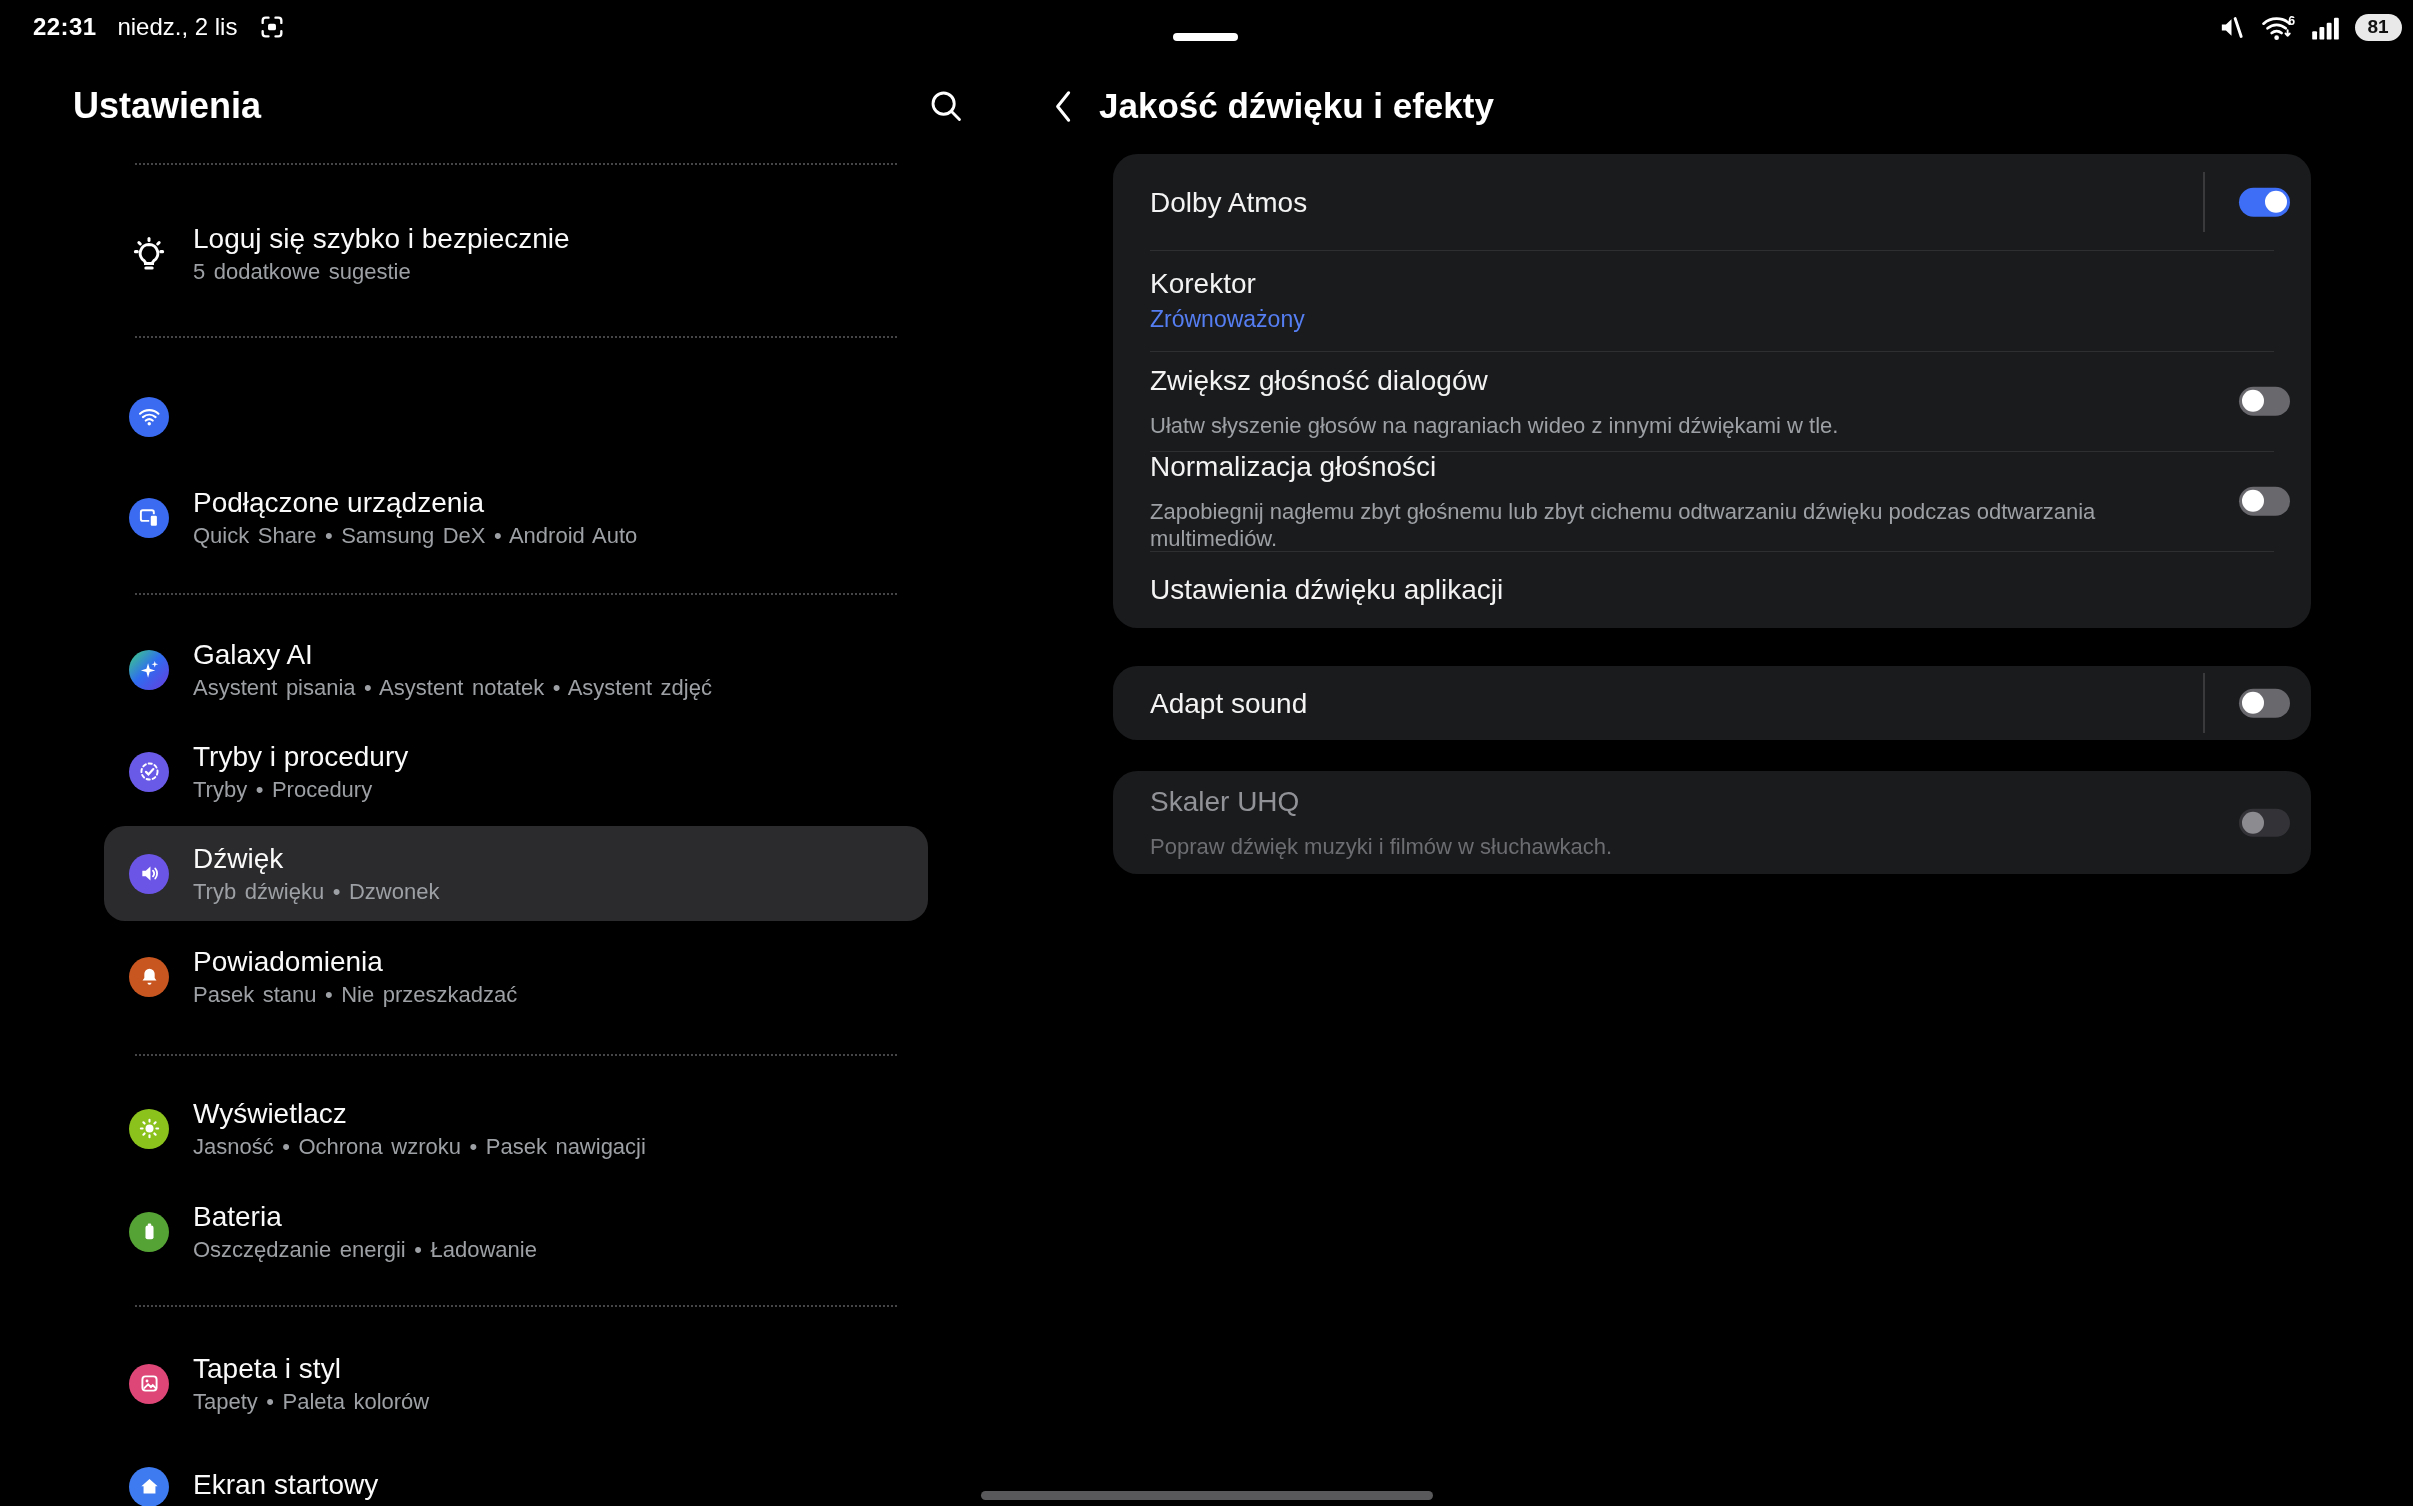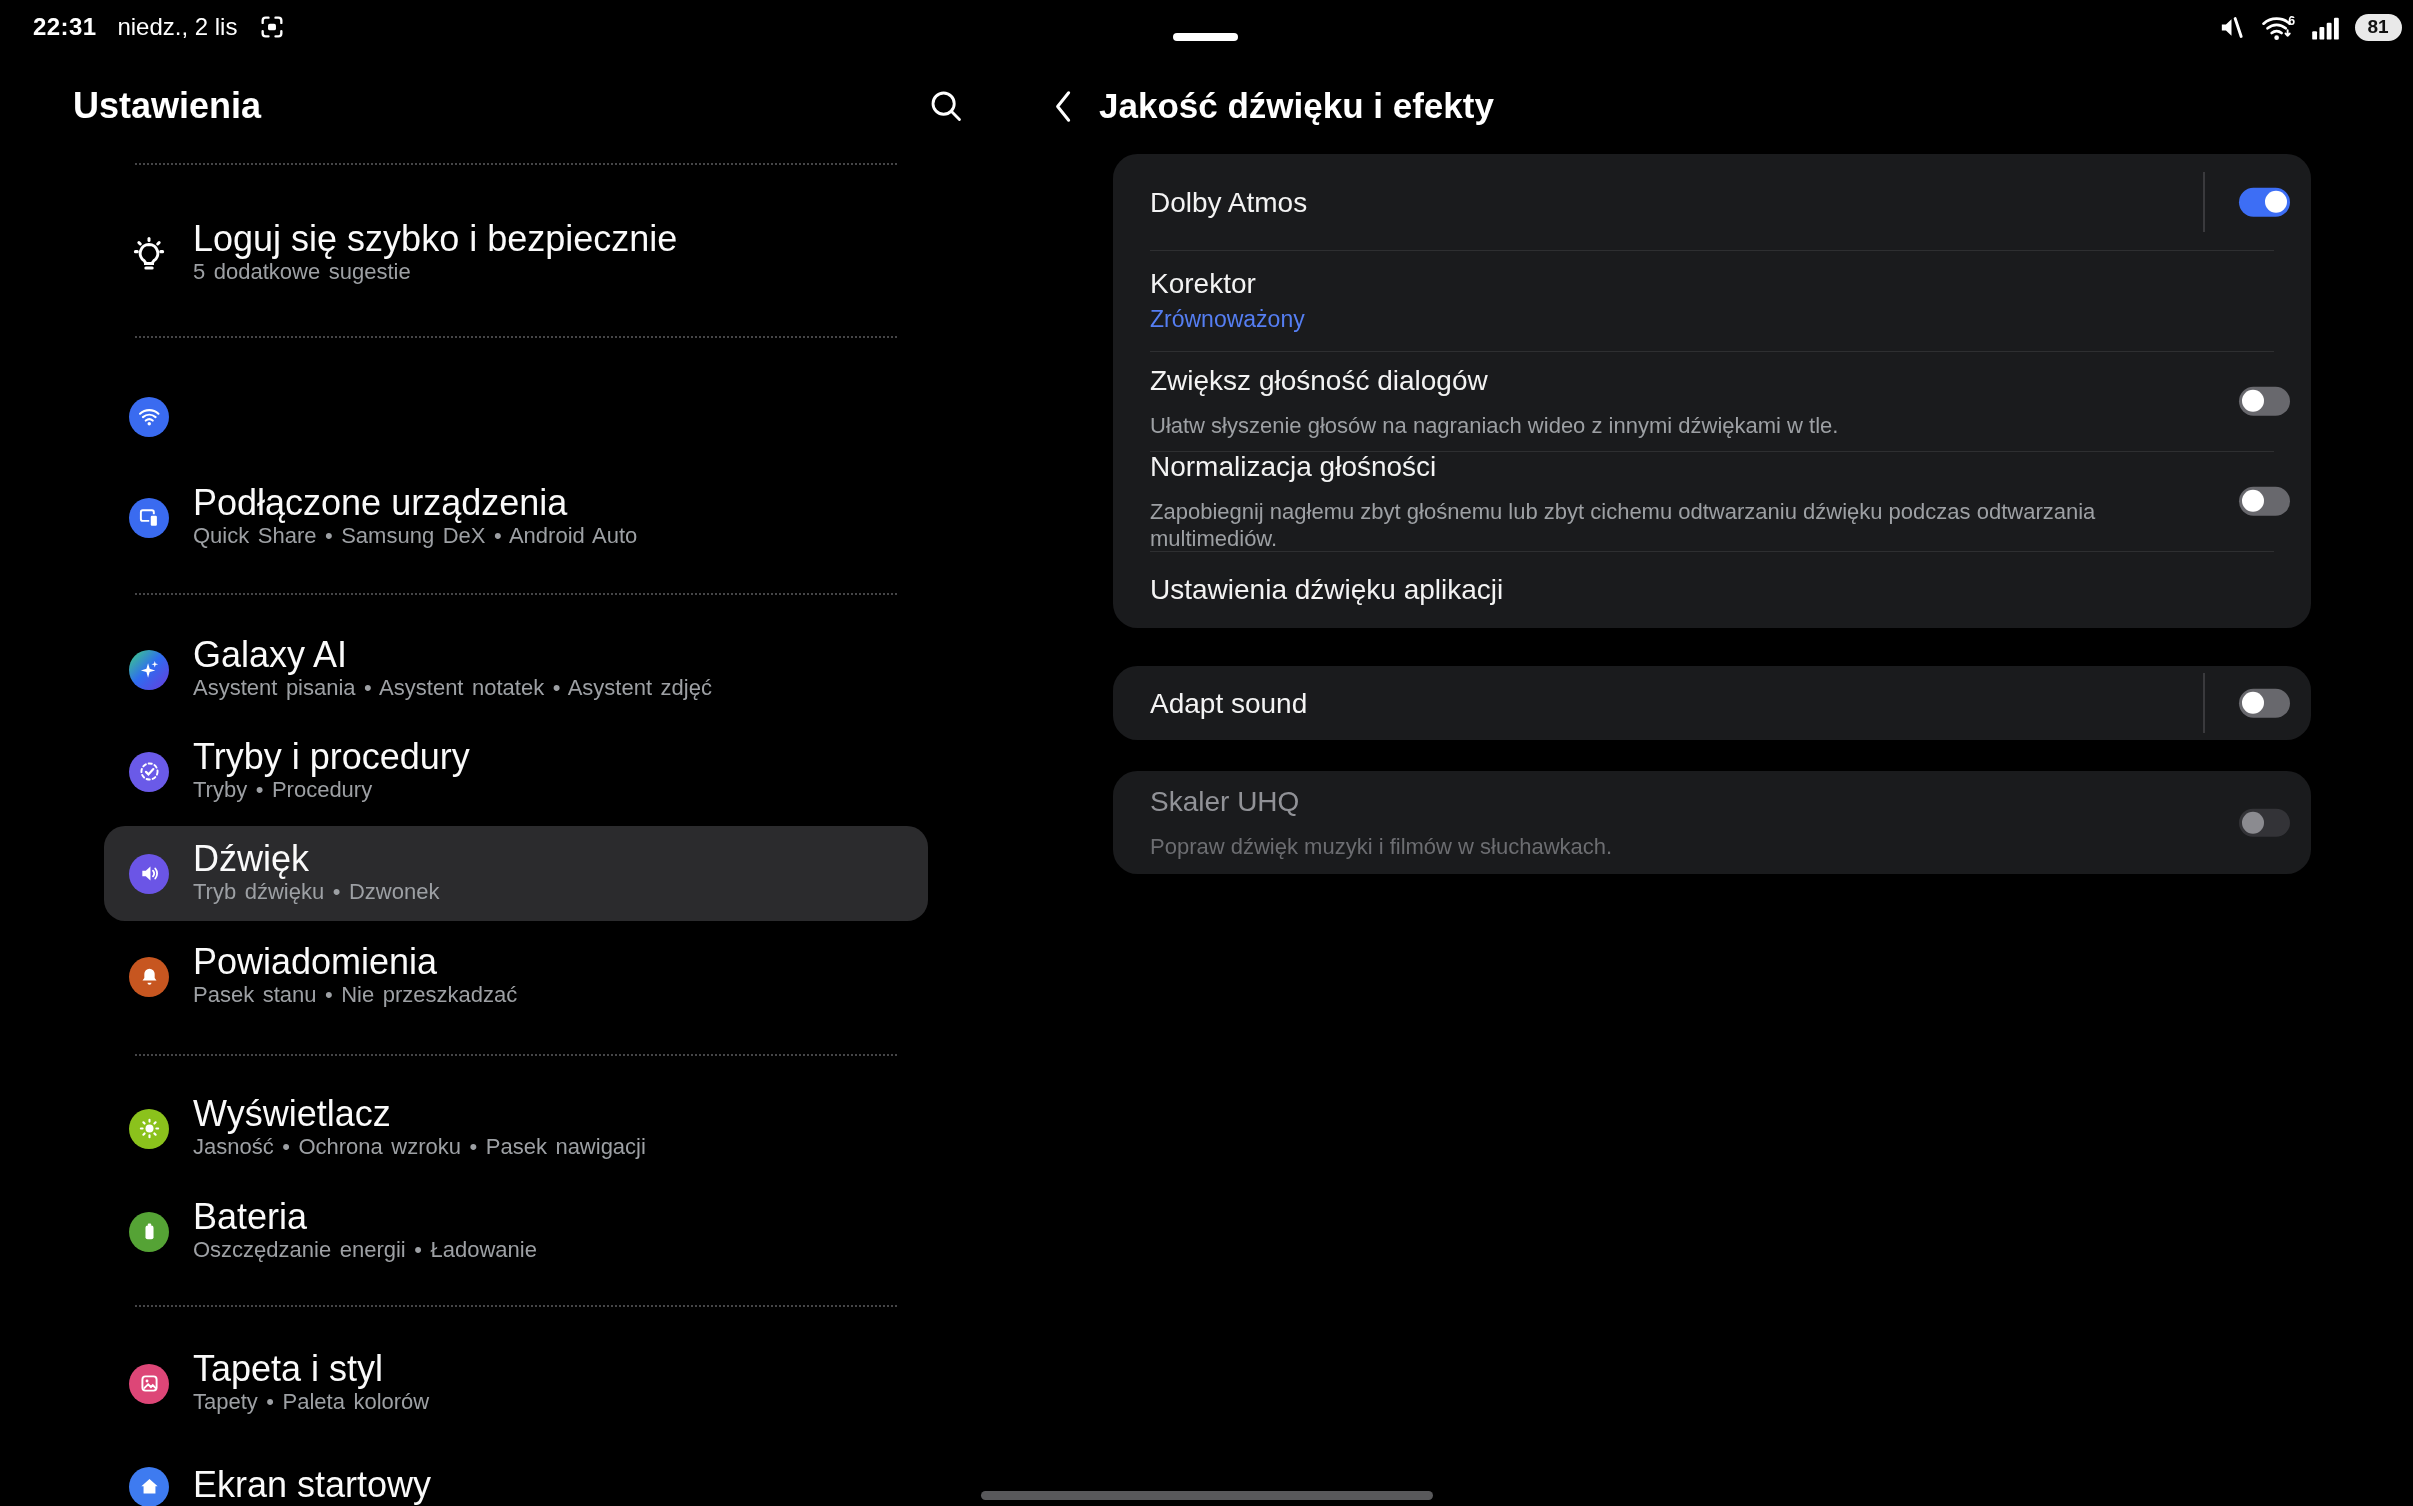--- a/index.html
+++ b/index.html
@@ -20,21 +20,21 @@
   .lheader{position:absolute;left:73px;top:85px;font-size:36px;font-weight:700;}
   .searchbtn{position:absolute;left:925px;top:85px;width:42px;height:42px;display:flex;align-items:center;justify-content:center;}
   .dashsep{position:absolute;left:135px;width:762px;border-top:2.4px dotted #454547;}
 
   .lrow{position:absolute;left:104px;width:824px;height:95px;border-radius:21px;
         display:flex;align-items:center;padding-left:25px;box-sizing:border-box;}
   .lrow.selected{background:#2b2b2d;}
   .cicon{width:40px;height:40px;border-radius:50%;flex:0 0 auto;display:flex;align-items:center;justify-content:center;}
   .bulbicon{width:40px;height:40px;flex:0 0 auto;display:flex;align-items:center;justify-content:center;}
   .ltxt{margin-left:24px;display:flex;flex-direction:column;justify-content:center;}
-  .ltitle{font-size:36px;color:#fafafa;line-height:33px;}
+  .ltitle{font-size:28px;color:#fafafa;line-height:33px;}
   .lsub{font-size:22px;color:#9da0a4;line-height:26px;margin-top:4.1px;word-spacing:2.4px;}
 
   
   .rheader{position:absolute;left:1099px;top:86px;font-size:35px;font-weight:700;}
   .backbtn{position:absolute;left:1045px;top:85px;width:38px;height:42px;display:flex;align-items:center;justify-content:center;}
   .card{position:absolute;left:1113px;width:1198px;background:#1a1b1d;border-radius:24.5px;}
   .crow{position:absolute;left:0;right:0;box-sizing:border-box;padding:0 37px;display:flex;flex-direction:column;justify-content:center;}
   .ctitle{font-size:28px;color:#f3f3f3;line-height:33px;}
   .cvalue{font-size:23px;color:#557ef2;line-height:28px;margin-top:5.7px;}
   .cdesc{font-size:22px;color:#9da0a4;line-height:27px;margin-top:15px;padding-right:155px;}

